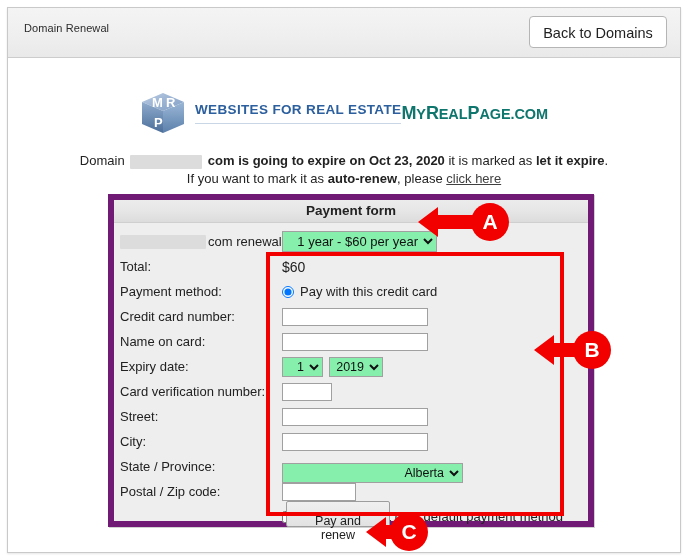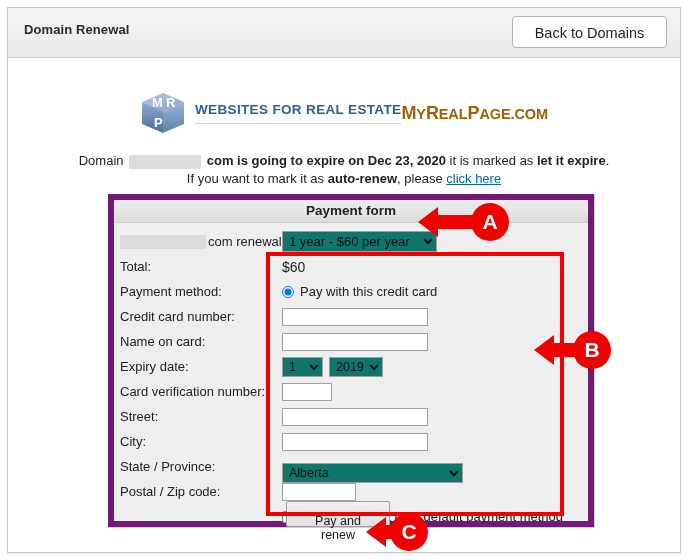--- a/index.html
+++ b/index.html
@@ -38,30 +38,30 @@
     right: 0;
     height: 50px;
     background: linear-gradient(to bottom, #f4f4f4 0%, #efefef 55%, #e9e9e9 100%);
     border-bottom: 1px solid #cccccc;
     box-sizing: border-box;
   }
   #page-title {
     position: absolute;
     left: 16px;
     top: 14px;
-    font-size: 13px;
-    font-weight: bold;
+    font-size: 11px;
+    font-weight: normal;
     color: #2b2b2b;
     letter-spacing: 0.1px;
   }
   #back-to-domains {
     position: absolute;
     right: 13px;
     top: 8px;
-    width: 155px;
+    width: 138px;
     height: 32px;
     background: #ffffff;
     border: 1px solid #b5b5b5;
     border-radius: 4px;
     font-family: "Liberation Sans", sans-serif;
     font-size: 14.5px;
     color: #222222;
     cursor: pointer;
     line-height: 30px;
     text-align: center;
@@ -86,21 +86,21 @@
     font-weight: bold;
     color: #2c5f9e;
     letter-spacing: 0.35px;
     line-height: 15px;
     border-bottom: 1px solid #c9d6e6;
     padding-bottom: 1px;
   }
   #logo-brand {
     font-size: 18px;
     font-weight: bold;
-    color: #a16207;
+    color: #0f766e;
     letter-spacing: -0.1px;
     line-height: 20px;
     padding-top: 1px;
   }
   #logo-brand .sm { font-size: 14.5px; }
 
   
   #notice {
     position: absolute;
     left: 0;
@@ -113,21 +113,21 @@
   }
   .redact {
     display: inline-block;
     background: #dcdcdc;
     vertical-align: middle;
     border-radius: 1px;
   }
   #redact-domain { width: 72px; height: 14px; margin: 0 2px; }
   #redact-renewal { width: 86px; height: 14px; margin: 0 2px 0 0; }
   .b { font-weight: bold; }
-  #click-here-link { color: #0369a1; text-decoration: underline; cursor: pointer; }
+  #click-here-link { color: #404040; text-decoration: underline; cursor: pointer; }
 
   
   #payment-panel {
     position: absolute;
     left: 100px;
     top: 186px;
     width: 486px;
     height: 333px;
     background: #eeeeee;
     border: 6px solid #701a75;
@@ -169,28 +169,29 @@
     font-family: "Liberation Sans", sans-serif;
     font-size: 12px;
     padding: 0 3px;
     color: #111;
   }
   .txt.wide { width: 146px; }
   .txt.narrow { width: 50px; }
   .txt.postal { width: 74px; }
 
   select.sel {
-    background: #0f766e;
+    background: #86efac;
     border: 1px solid #a0a0a0;
     height: 20px;
     box-sizing: border-box;
     font-family: "Liberation Sans", sans-serif;
     font-size: 12.5px;
     color: #111;
     padding: 0 2px;
+    text-align: right;
   }
   #renewal-term-select { width: 155px; height: 21px; font-size: 13px; }
   #expiry-month-select { width: 41px; margin-right: 6px; }
   #expiry-year-select { width: 54px; }
   #state-select { width: 181px; margin-top: 12px; }
   #country-select { width: 102px; }
 
   #total-value { font-size: 14px; color: #222; }
 
   .radio-line, .check-line { display: flex; align-items: center; font-size: 13px; color: #222; }
@@ -285,21 +286,21 @@
         <span>M</span><span class="sm">Y</span><span>R</span><span class="sm">EAL</span><span>P</span><span class="sm">AGE</span><span class="sm">.COM</span>
       </div>
     </div>
   </div>
 
   <div id="notice">
     <div>
       <span>Domain</span>
       <span class="redact" id="redact-domain"></span>
       <span class="b">com is going to expire on</span>
-      <span class="b">Dec 23, 2020</span>
+      <span class="b">Oct 23, 2020</span>
       <span>it is marked as</span>
       <span class="b">let it expire</span><span>.</span>
     </div>
     <div>
       <span>If you want to mark it as</span>
       <span class="b">auto-renew</span><span>, please</span>
       <span id="click-here-link">click here</span>
     </div>
   </div>
 

